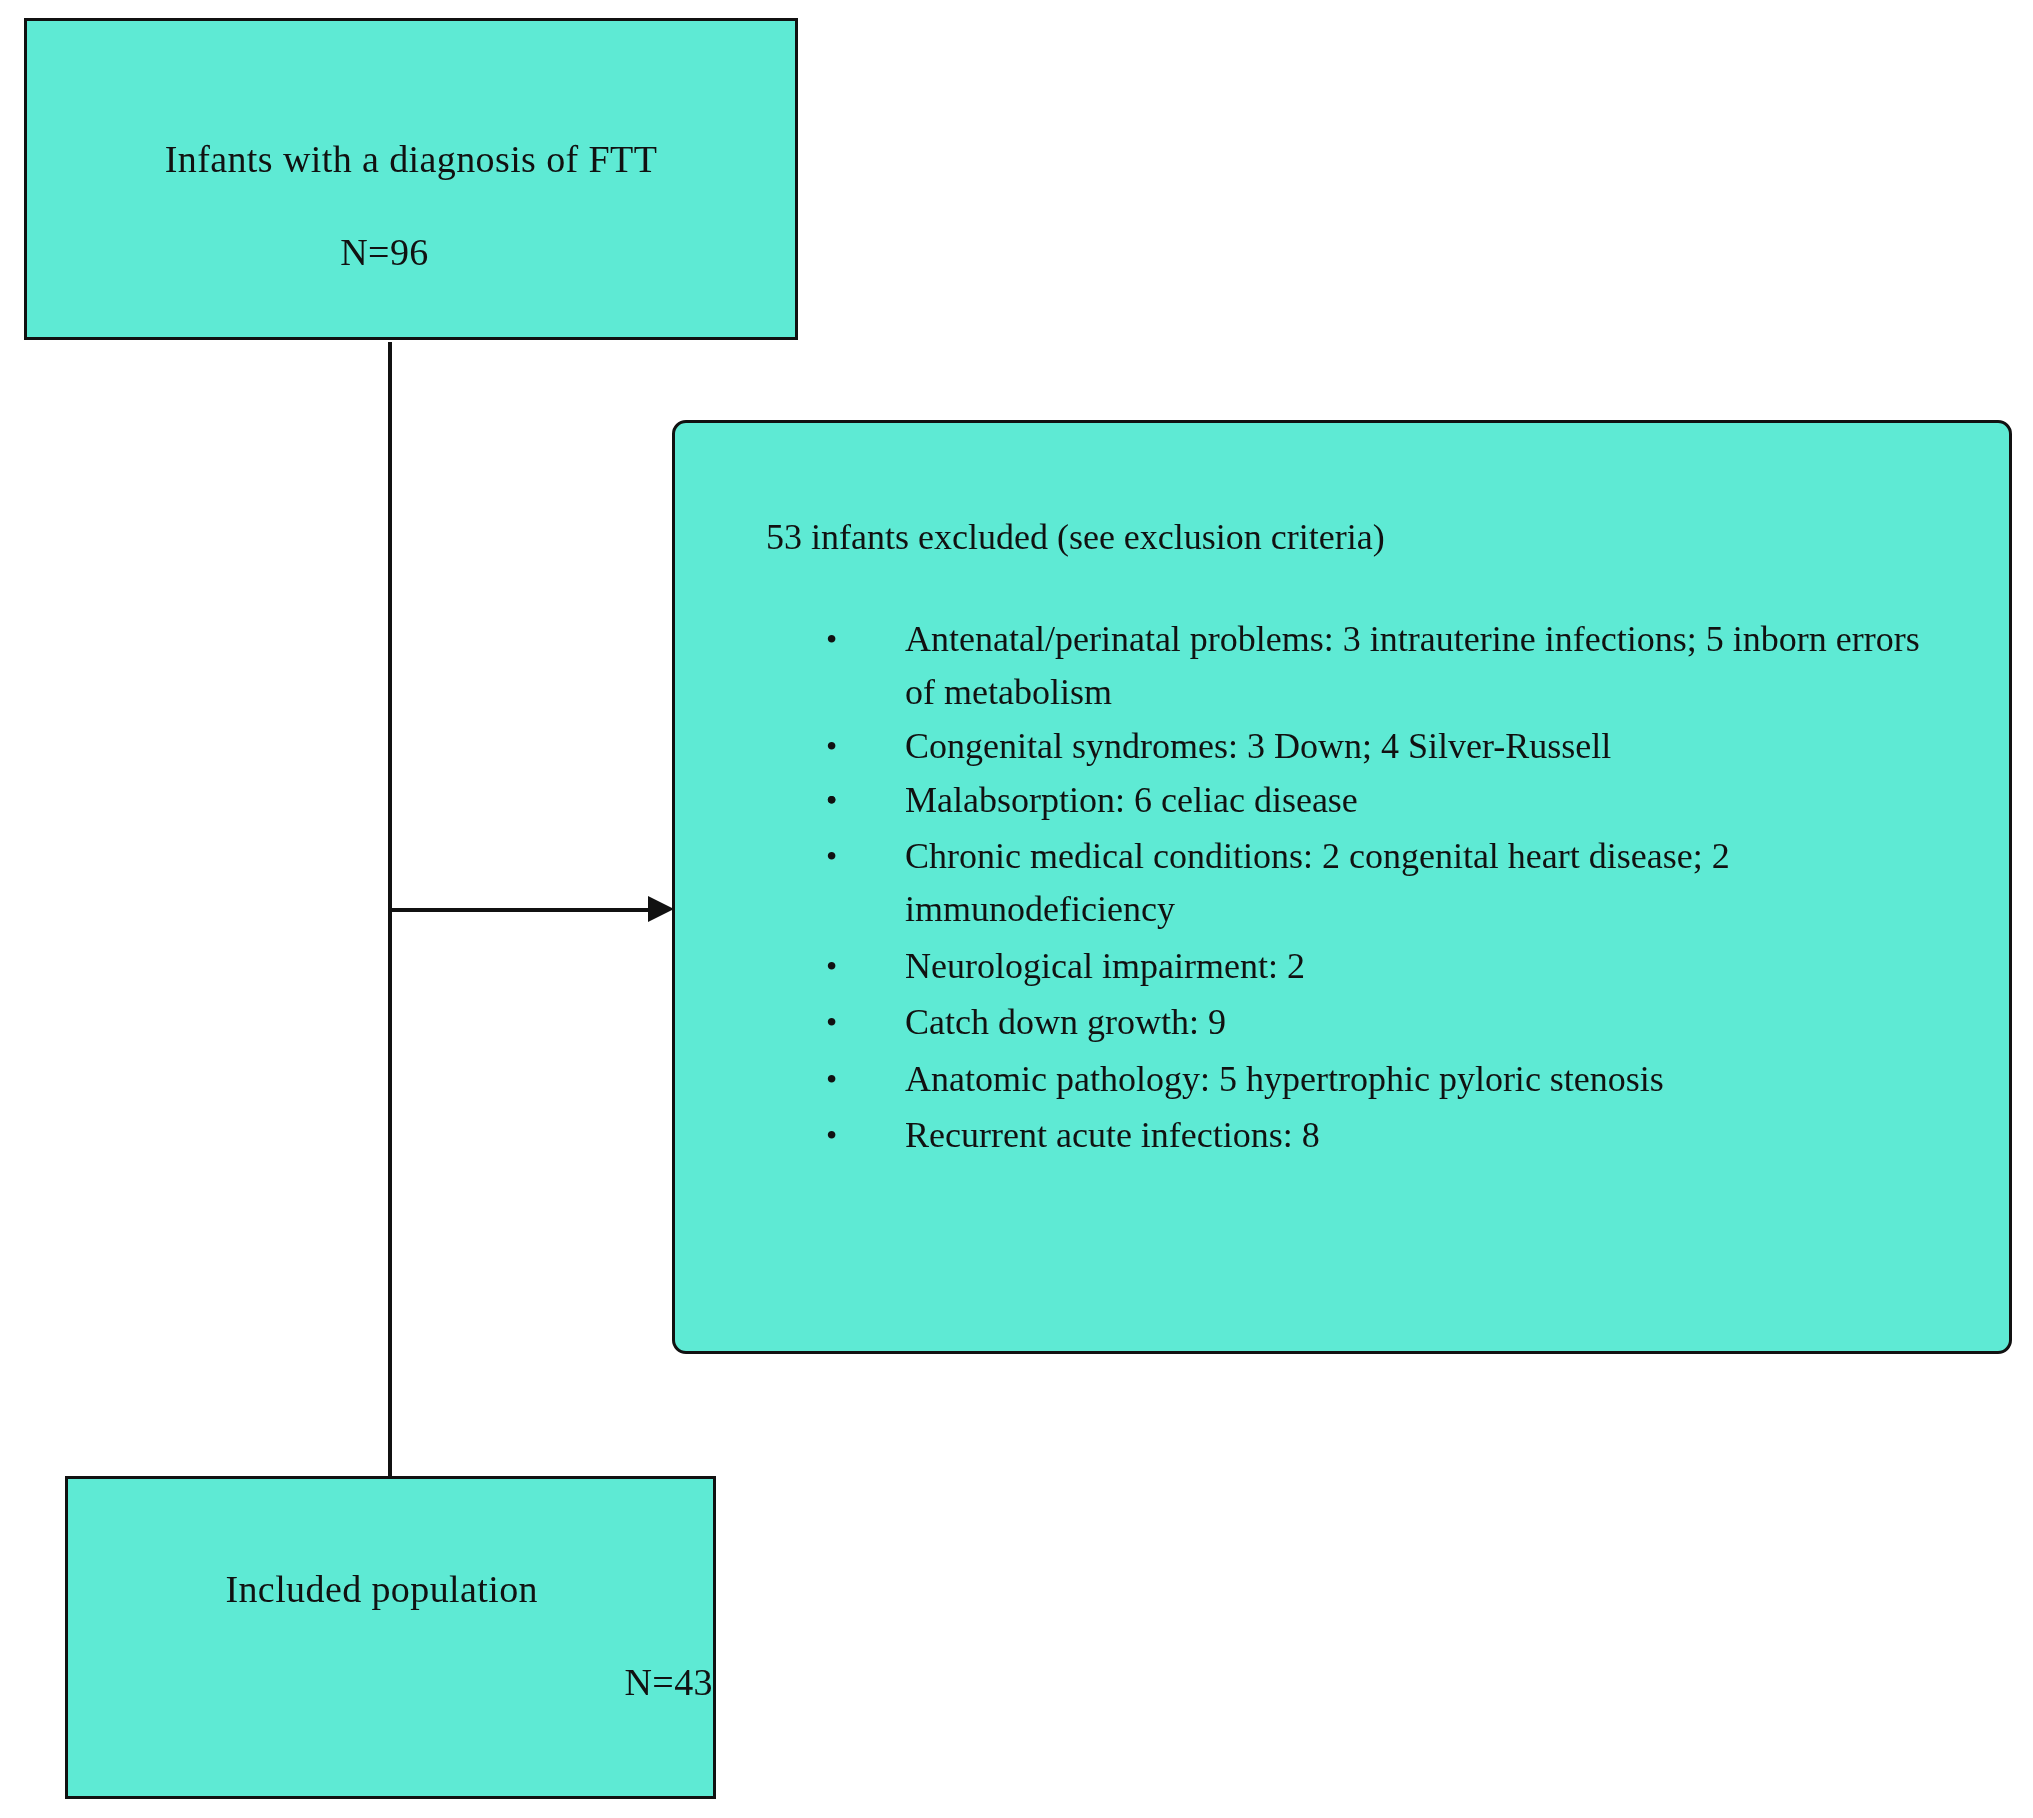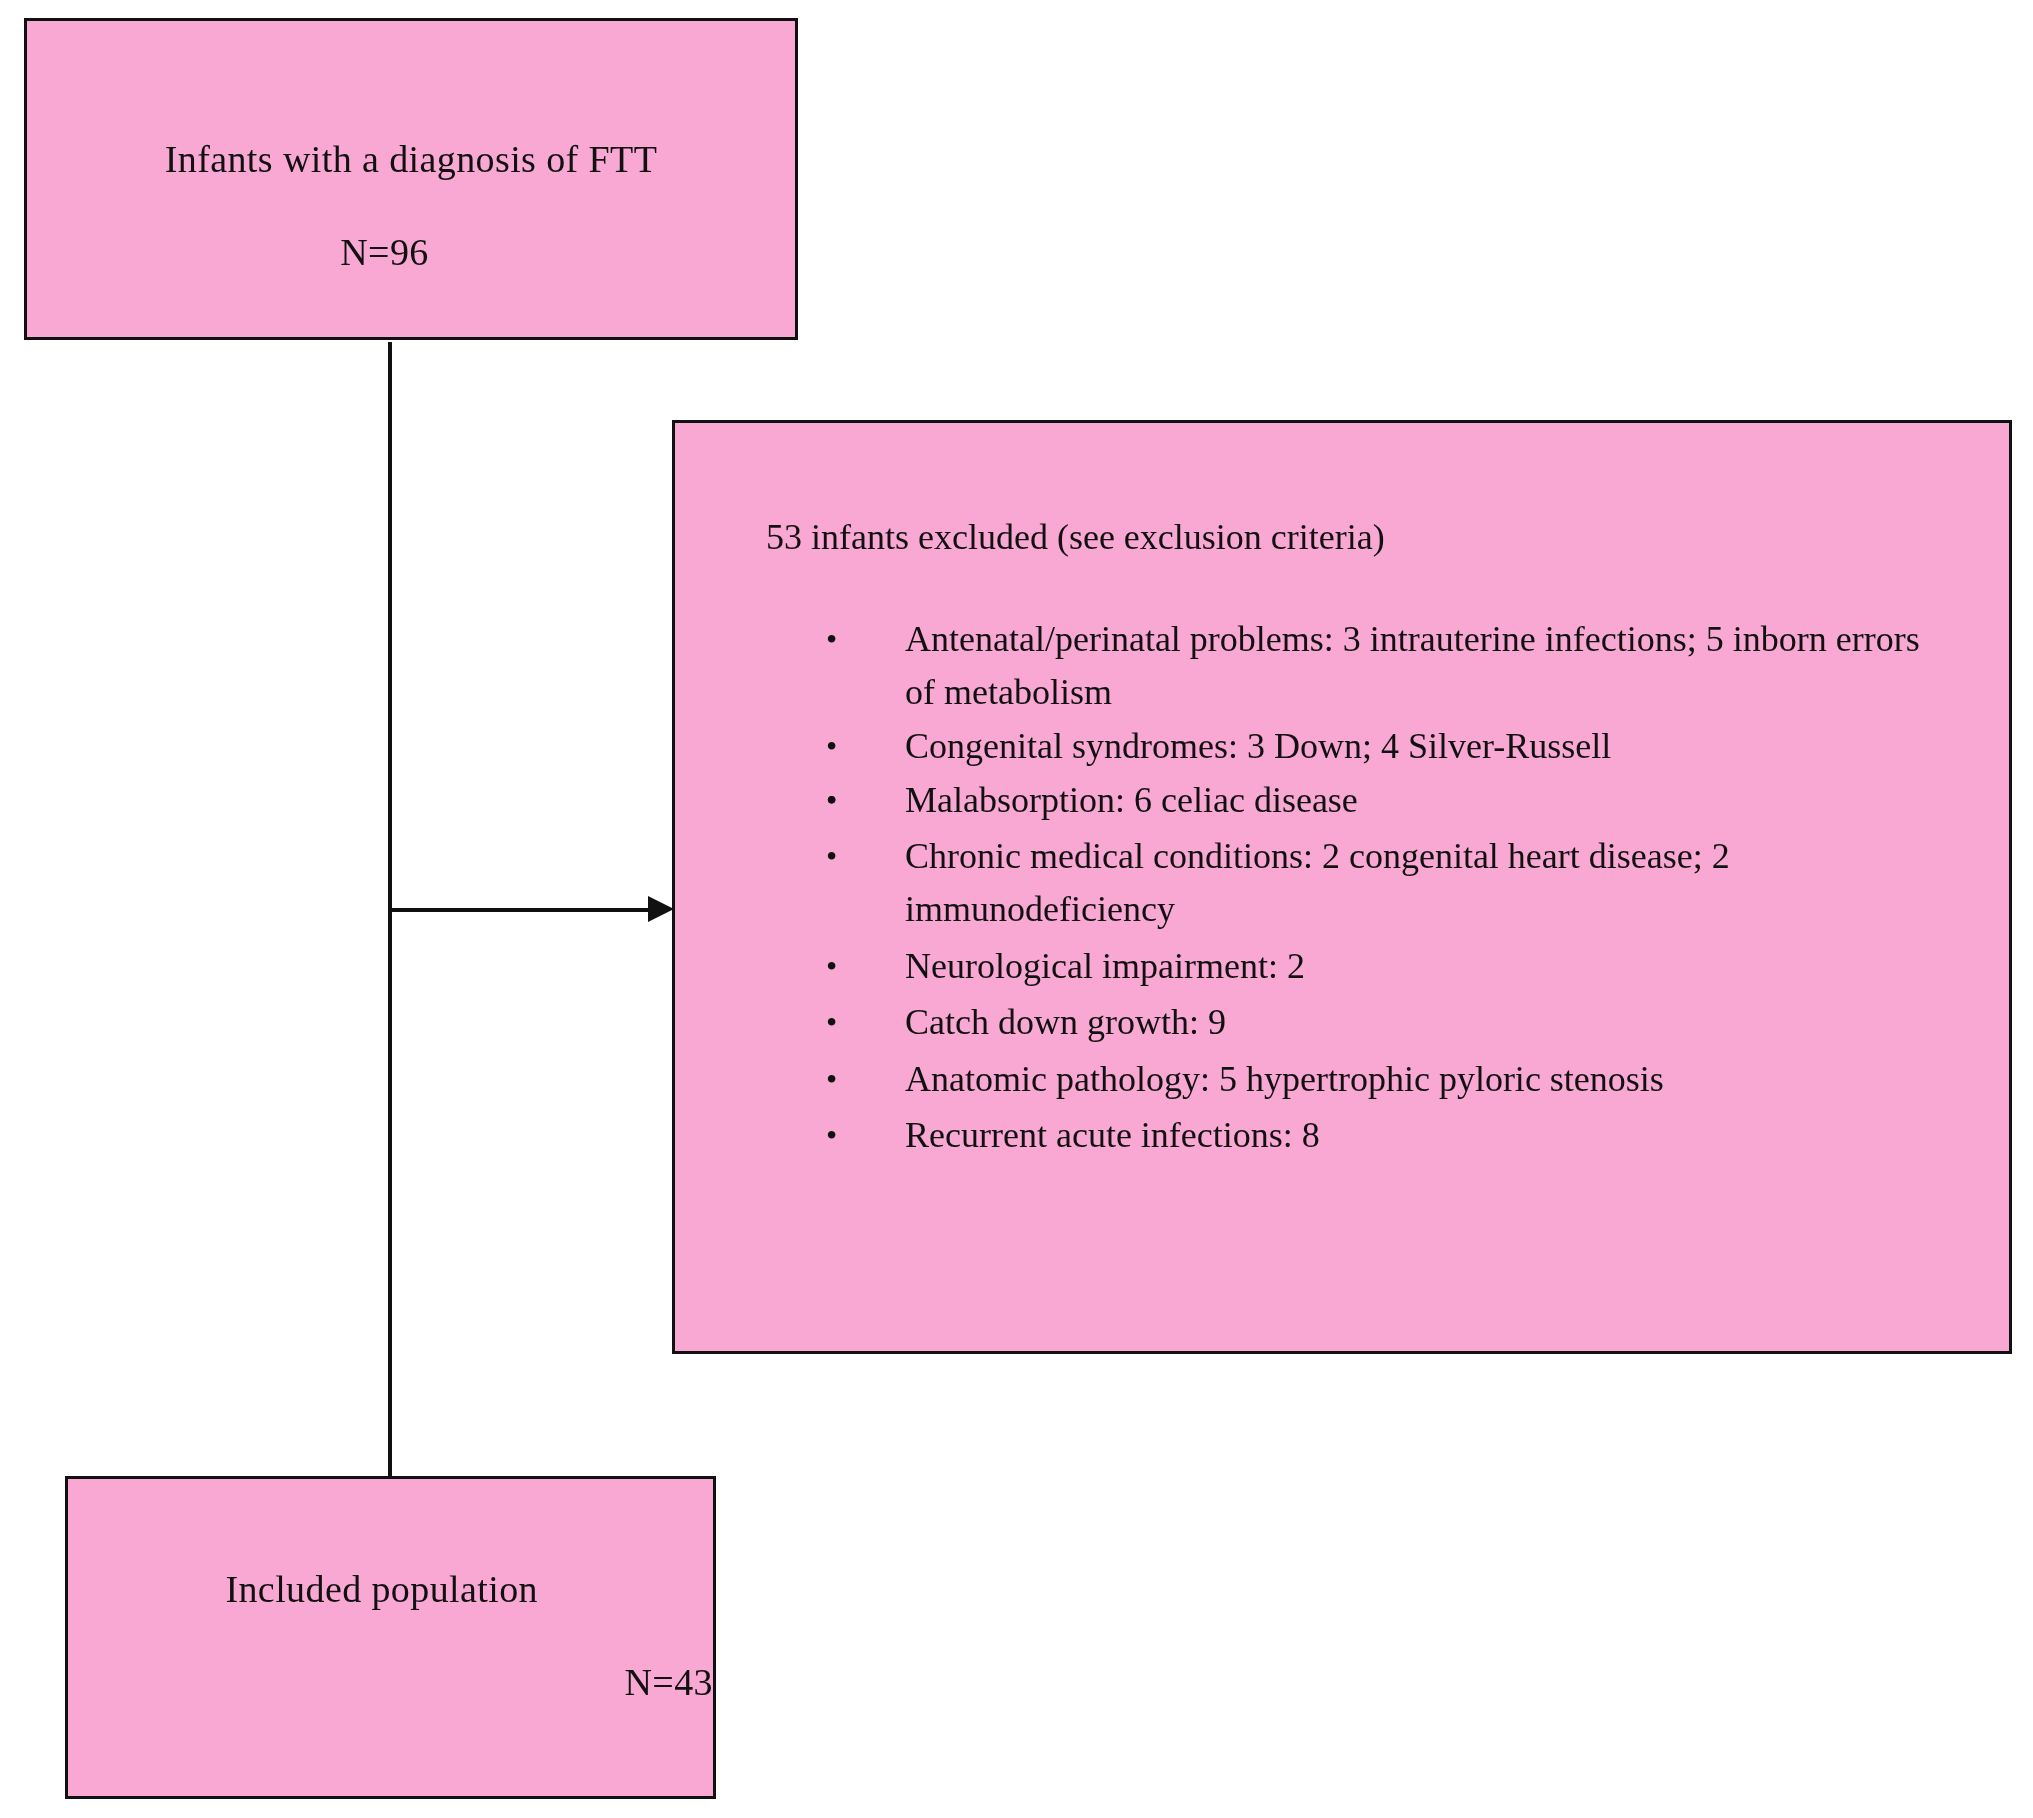--- a/index.html
+++ b/index.html
@@ -1,22 +1,22 @@
 <!DOCTYPE html>
 <html style="font-size:14px"><head>
 <meta charset="utf-8">
 <style>
   html, body { margin: 0; padding: 0; background: #ffffff; }
   body { width: 2034px; height: 1819px; position: relative; overflow: hidden;
          font-family: "Liberation Serif", "DejaVu Serif", serif; color: #111; }
-  .box { position: absolute; border: 3.5px solid #111; box-sizing: border-box; background: #f9a8d4; }
+  .box { position: absolute; border: 3.5px solid #111; box-sizing: border-box; background: #5eead4; }
   .center-text { position: absolute; left: 0; right: 0; text-align: center; font-size: 38px; letter-spacing: 0.4px; }
   #top-box { left: 24px; top: 17.6px; width: 774px; height: 322px; }
   #bottom-box { left: 65px; top: 1476px; width: 651px; height: 323px; padding-left: 20px; }
-  #excl-box { left: 672px; top: 420px; width: 1340px; height: 934px; }
+  #excl-box { left: 672px; top: 420px; width: 1340px; height: 934px; border-radius: 14px; }
   .line { position: absolute; background: #111; }
   #vline { left: 388px; top: 342px; width: 3.5px; height: 1135px; }
   #hline { left: 390px; top: 908px; width: 263px; height: 3.5px; }
   #arrowhead { position: absolute; left: 648px; top: 896px; width: 0; height: 0;
                border-top: 13px solid transparent; border-bottom: 13px solid transparent; border-left: 26px solid #111; }
   .excl-title { position: absolute; left: 91px; top: 93px; font-size: 36px; white-space: nowrap; }
   ul.excl-list { position: absolute; left: 0; top: 190px; margin: 0; padding: 0; list-style: none; width: 100%; }
   ul.excl-list li { position: relative; padding-left: 230px; padding-right: 70px; font-size: 36px; line-height: 53px; margin-bottom: 0.9px; }
   ul.excl-list li .bullet { position: absolute; left: 151px; top: 0; font-size: 32px; }
   ul.excl-list li.gap { margin-bottom: 3.5px; }

